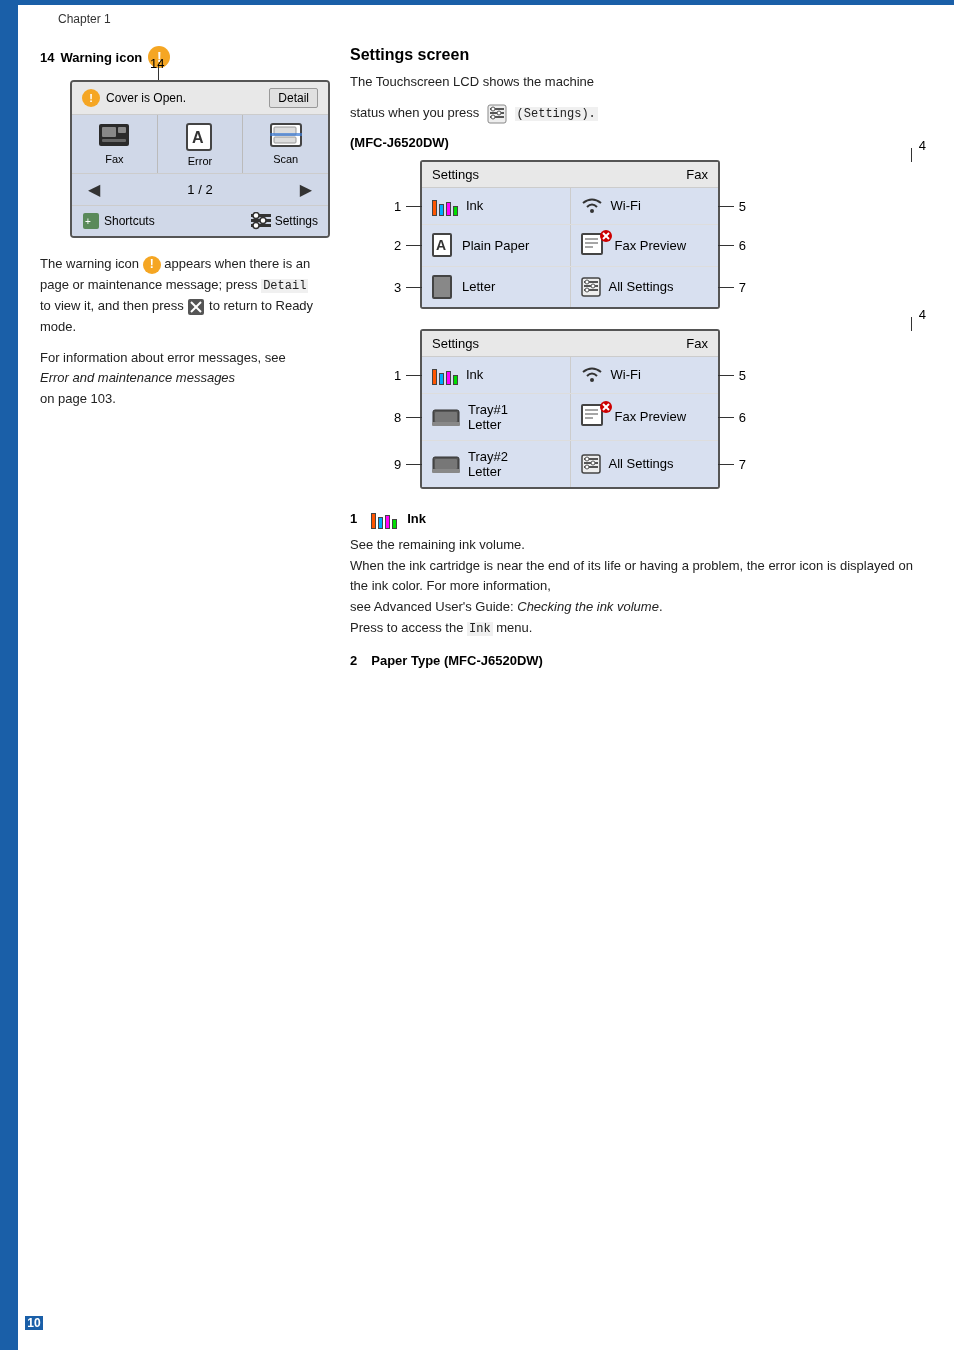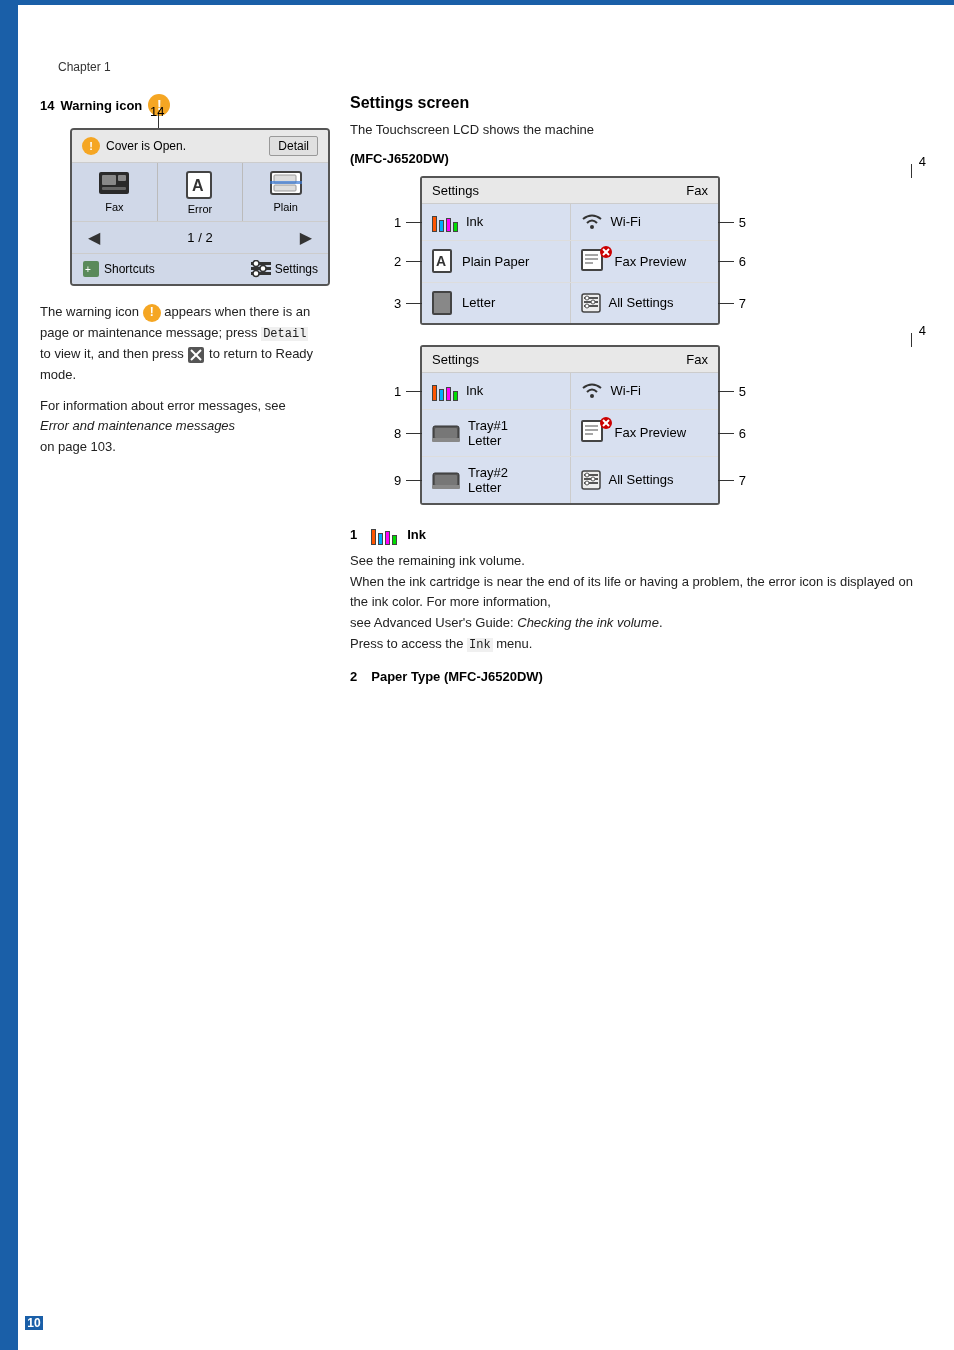--- a/index.html
+++ b/index.html
@@ -22,21 +22,20 @@
       position: absolute;
       top: 0; left: 18px;
       right: 0;
       height: 5px;
       background: #1a5fa8;
     }
     .content {
       margin-left: 40px;
       padding-top: 12px;
       padding-right: 20px;
-      margin-top: 48px;
     }
     .chapter-label {
       font-size: 12px;
       color: #333;
       margin-bottom: 20px;
       margin-left: 18px;
     }
     .two-col {
       display: flex;
       gap: 30px;
@@ -336,21 +335,21 @@
               <span class="lcd-icon-label">Error</span>
             </div>
             <div class="lcd-icon-cell">
 
               <svg width="32" height="26">
                 <rect x="1" y="1" width="30" height="22" rx="2" fill="white" stroke="#444" stroke-width="2"></rect>
                 <rect x="4" y="4" width="22" height="8" rx="1" fill="#ddd" stroke="#999" stroke-width="1"></rect>
                 <rect x="0" y="10" width="32" height="3" fill="#3a7bd5" opacity="0.7"></rect>
                 <rect x="4" y="14" width="22" height="6" rx="1" fill="#ddd" stroke="#999" stroke-width="1"></rect>
               </svg>
-              <span class="lcd-icon-label">Plain</span>
+              <span class="lcd-icon-label">Scan</span>
             </div>
           </div>
           <div class="lcd-nav-row">
             <span class="nav-arrow">◀</span>
             <span class="nav-page">1 / 2</span>
             <span class="nav-arrow">▶</span>
           </div>
           <div class="lcd-bottom-row">
             <div class="shortcut-btn">
               <svg width="18" height="18">
@@ -393,20 +392,34 @@
         <span class="italic">Error and maintenance messages</span><br>
         <span>on page 103.</span>
       </p>
     </div>
 
     <div class="right-col">
       <h2 class="section-heading">Settings screen</h2>
       <p class="desc-text">
         <span>The Touchscreen LCD shows the machine</span>
       </p>
+      <p class="desc-text">
+        <span>status when you press</span>
+        
+        <svg width="22" height="22" style="vertical-align:middle;margin:0 3px;">
+          <rect x="2" y="2" width="18" height="18" rx="2" fill="#eee" stroke="#888" stroke-width="1"></rect>
+          <rect x="4" y="5" width="14" height="2" fill="#555"></rect>
+          <rect x="4" y="9" width="14" height="2" fill="#555"></rect>
+          <rect x="4" y="13" width="14" height="2" fill="#555"></rect>
+          <circle cx="7" cy="6" r="2" fill="white" stroke="#555" stroke-width="1"></circle>
+          <circle cx="13" cy="10" r="2" fill="white" stroke="#555" stroke-width="1"></circle>
+          <circle cx="7" cy="14" r="2" fill="white" stroke="#555" stroke-width="1"></circle>
+        </svg>
+        <span class="code-inline">(Settings).</span>
+      </p>
 
       <p class="model-heading">(MFC-J6520DW)</p>
 
       <div class="ss-wrapper">
 
         <div style="position:absolute; top:-22px; right:8px; font-size:13px;">4</div>
         <div style="position:absolute; top:-12px; right:22px; width:1px; height:14px; background:#333;"></div>
 
         <div class="settings-screen">
           <div class="ss-header">

